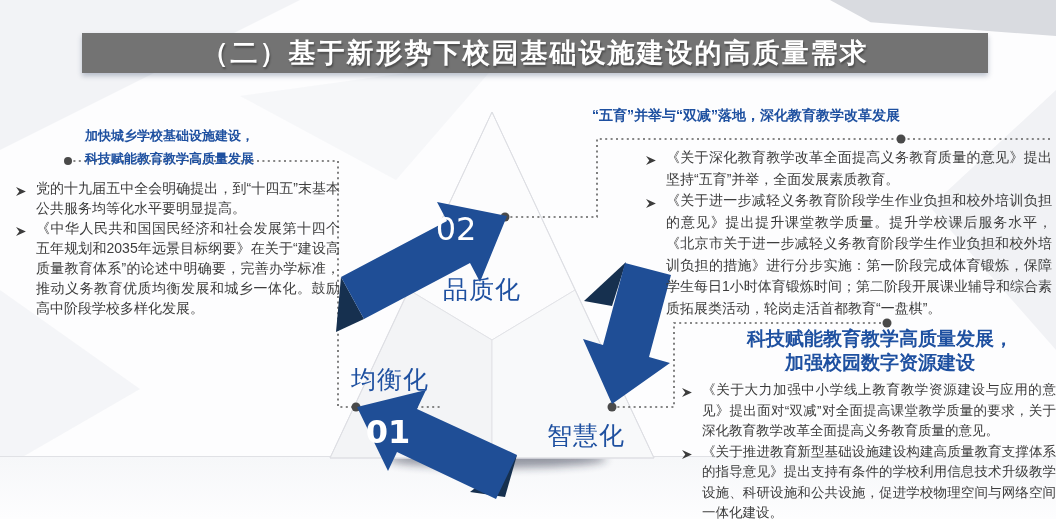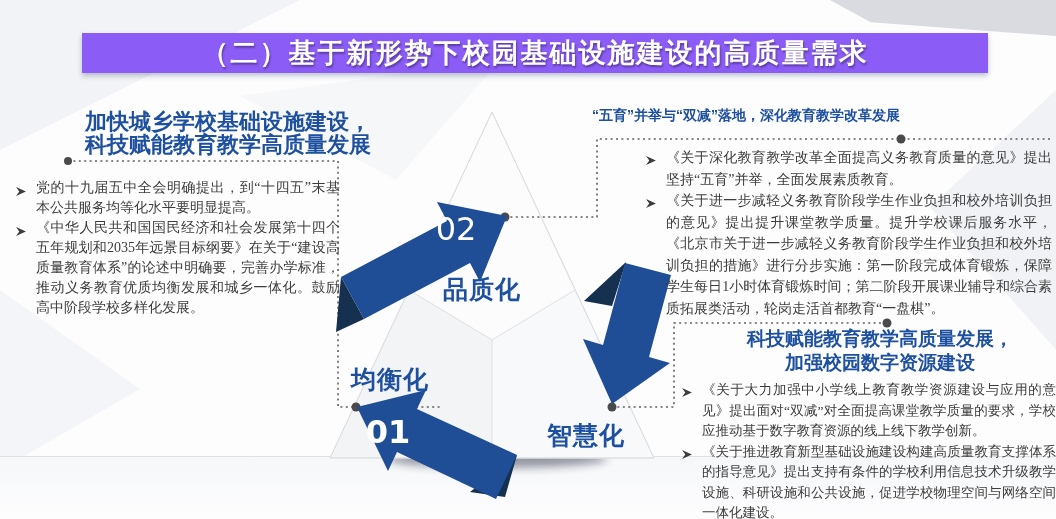--- a/index.html
+++ b/index.html
@@ -18,53 +18,53 @@
   .f4{left:0;top:290px;width:140px;height:180px;background:#f0f1f5;opacity:.65;
       clip-path:polygon(0 0,100% 55%,0 100%);}
   .f5{left:240px;top:60px;width:260px;height:120px;background:#f4f5f8;opacity:.8;
       clip-path:polygon(0 30%,100% 0,60% 100%);}
   .floor-line{position:absolute;left:0;top:456px;width:1056px;height:1px;background:#e0e1e5;}
   .floor{position:absolute;left:0;top:457px;width:1056px;height:62px;
       background:linear-gradient(#f6f7f9,#fdfdfe);}
 
   
   .title-bar{position:absolute;left:82px;top:33px;width:906px;height:40px;
-      background:#8b5cf6;display:flex;align-items:center;justify-content:center;
+      background:#737373;display:flex;align-items:center;justify-content:center;
       box-shadow:0 3px 5px rgba(30,50,90,.28);}
   .title-bar span{color:#ffffff;font-size:27px;font-weight:700;letter-spacing:2px;
       text-shadow:1px 2px 2px rgba(0,0,0,.35);white-space:nowrap;}
 
   
   svg.diagram{position:absolute;left:0;top:0;z-index:2;pointer-events:none;}
 
   
   .dia-num{position:absolute;z-index:3;width:70px;height:34px;text-align:center;
       color:#fff;font-size:32px;font-weight:400;font-family:"DejaVu Sans",sans-serif;}
   .num-02{left:421px;top:210px;}
   .num-01{left:353px;top:413px;font-weight:bold;}
   .num-03{left:598px;top:335px;}
   .dia-label{position:absolute;z-index:3;width:150px;text-align:center;
-      color:#1e50a0;font-size:25px;font-weight:700;letter-spacing:1px;}
+      color:#1e50a0;font-size:25px;font-weight:400;letter-spacing:1px;}
   .lab-pin{left:407px;top:273px;}
   .lab-jun{left:315px;top:363px;}
   .lab-zhi{left:511px;top:419px;}
 
   
   .sec-heading{position:absolute;z-index:3;color:#1e50a0;font-weight:700;}
-  .h-left{left:85px;top:110px;font-size:22px;line-height:23px;}
+  .h-left{left:85px;top:124px;font-size:13px;line-height:23px;}
   .h-tr{left:592px;top:104px;font-size:14px;line-height:23px;white-space:nowrap;}
   .h-br{left:700px;top:327px;width:360px;font-size:19px;line-height:24px;text-align:center;}
 
   .bullets{position:absolute;z-index:3;color:#3c3c3c;}
   .b-left{left:16px;top:178px;width:324px;font-size:14px;line-height:20px;}
   .b-tr{left:646px;top:147px;width:406px;font-size:14px;line-height:21.5px;}
   .b-br{left:682px;top:380px;width:374px;font-size:13.5px;line-height:20.5px;}
   .bullet{display:flex;align-items:flex-start;}
   .bullet .mk{flex:0 0 14px;margin-right:6px;padding-top:4px;}
-  .bullet .tx{flex:1;text-align:justify;font-family:Liberation Serif, serif;}
+  .bullet .tx{flex:1;text-align:justify;}
 </style>
 </head>
 <body>
 
 <div class="stage">
 
   <div class="facet f1"></div>
   <div class="facet f2"></div>
   <div class="facet f3"></div>
   <div class="facet f4"></div>
@@ -166,21 +166,21 @@
 
   <div class="sec-heading h-br">
     <div>科技赋能教育教学高质量发展，</div>
     <div>加强校园数字资源建设</div>
   </div>
   <div class="bullets b-br">
     <div class="bullet">
       <span class="mk"><svg width="11" height="11" viewBox="0 0 10 10">
             <path d="M0,1 L9,5 L0,9 L3,5 Z" fill="#3c3c3c"></path>
           </svg></span>
-      <span class="tx">《关于大力加强中小学线上教育教学资源建设与应用的意见》提出面对“双减”对全面提高课堂教学质量的要求，学校应推动基于数字教育资源的线上线下教学创新。</span>
+      <span class="tx">《关于大力加强中小学线上教育教学资源建设与应用的意见》提出面对“双减”对全面提高课堂教学质量的要求，关于深化教育教学改革全面提高义务教育质量的意见。</span>
     </div>
     <div class="bullet">
       <span class="mk"><svg width="11" height="11" viewBox="0 0 10 10">
             <path d="M0,1 L9,5 L0,9 L3,5 Z" fill="#3c3c3c"></path>
           </svg></span>
       <span class="tx">《关于推进教育新型基础设施建设构建高质量教育支撑体系的指导意见》提出支持有条件的学校利用信息技术升级教学设施、科研设施和公共设施，促进学校物理空间与网络空间一体化建设。</span>
     </div>
   </div>
 
 </div>

